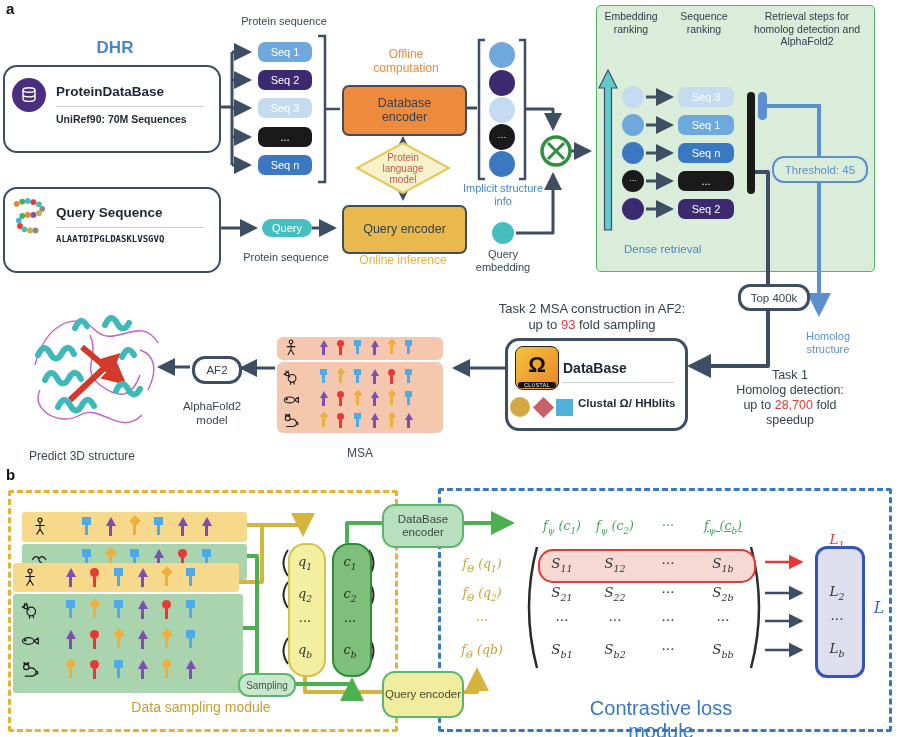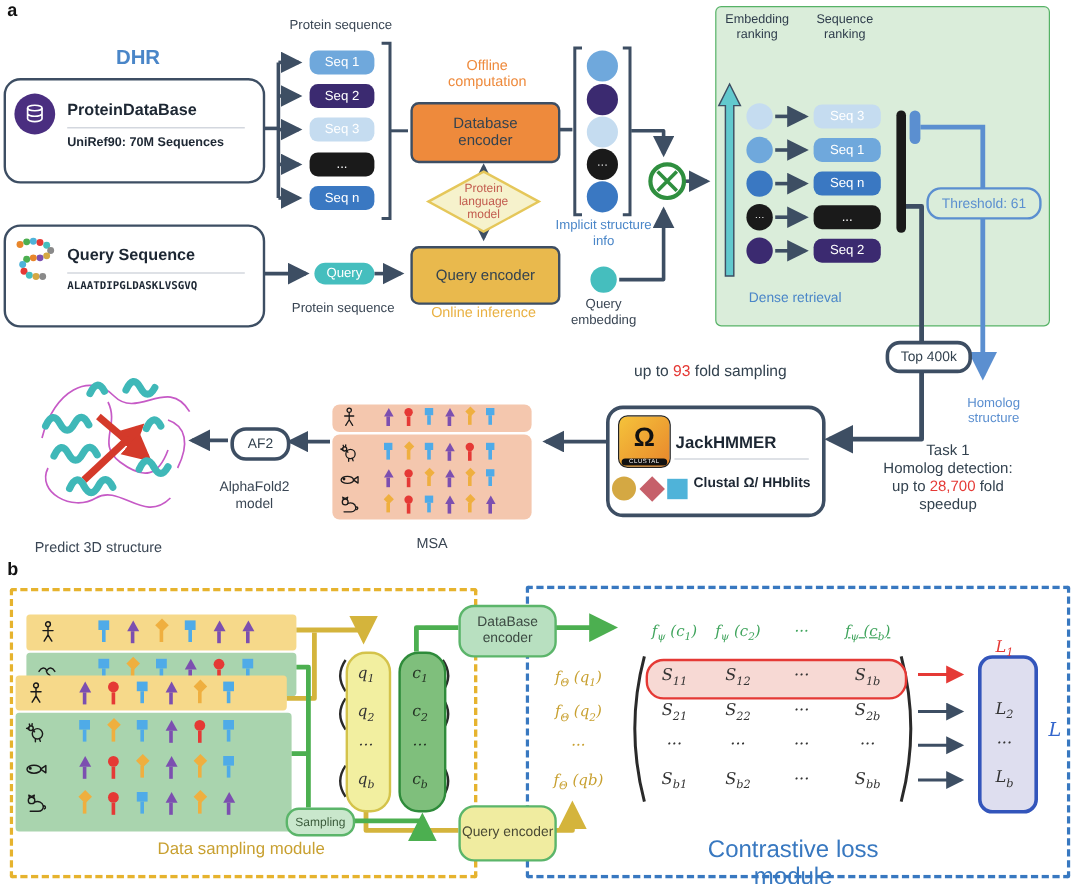--- a/index.html
+++ b/index.html
@@ -308,54 +308,56 @@
       <div class="abs" style="left: 489px; top: 97px; width: 26px; height: 26px; border-radius: 50%; background: rgb(197, 220, 240); color: rgb(255, 255, 255); font-size: 9px; line-height: 26px; text-align: center;"></div>
       <div class="abs" style="left: 489px; top: 124px; width: 26px; height: 26px; border-radius: 50%; background: rgb(26, 26, 26); color: rgb(255, 255, 255); font-size: 9px; line-height: 26px; text-align: center;">···</div>
       <div class="abs" style="left: 489px; top: 151px; width: 26px; height: 26px; border-radius: 50%; background: rgb(58, 120, 194); color: rgb(255, 255, 255); font-size: 9px; line-height: 26px; text-align: center;"></div>
     </div>
   <div class="abs z2 ctr" style="left:460px;top:182px;width:86px;font-size:11px;color:#4A86C8;line-height:1.2;">Implicit structure info</div>
   <div class="abs z2 dot" style="left:492px;top:222px;width:22px;height:22px;background:#45BEBE;"></div>
   <div class="abs z2 ctr small-label" style="left:464px;top:248px;width:78px;">Query embedding</div>
 
   <div class="abs z2 ctr gp-head" style="left:599px;top:10px;width:64px;">Embedding ranking</div>
   <div class="abs z2 ctr gp-head" style="left:671px;top:10px;width:66px;">Sequence ranking</div>
+  <div class="abs z2 ctr gp-head" style="left:746px;top:10px;width:122px;">Retrieval steps for homolog detection and AlphaFold2</div>
   <div id="ranking-rows" class="abs z2" style="left:0;top:0;">
       <div class="abs" style="left: 622px; top: 86px; width: 22px; height: 22px; border-radius: 50%; background: rgb(197, 220, 240); color: rgb(255, 255, 255); font-size: 8px; line-height: 22px; text-align: center;"></div>
       <div class="abs chip" style="left: 678px; top: 87px; width: 56px; height: 20px; background: rgb(197, 220, 240);">Seq 3</div>
       <div class="abs" style="left: 622px; top: 114px; width: 22px; height: 22px; border-radius: 50%; background: rgb(111, 168, 220); color: rgb(255, 255, 255); font-size: 8px; line-height: 22px; text-align: center;"></div>
       <div class="abs chip" style="left: 678px; top: 115px; width: 56px; height: 20px; background: rgb(111, 168, 220);">Seq 1</div>
       <div class="abs" style="left: 622px; top: 142px; width: 22px; height: 22px; border-radius: 50%; background: rgb(58, 120, 194); color: rgb(255, 255, 255); font-size: 8px; line-height: 22px; text-align: center;"></div>
       <div class="abs chip" style="left: 678px; top: 143px; width: 56px; height: 20px; background: rgb(58, 120, 194);">Seq n</div>
       <div class="abs" style="left: 622px; top: 170px; width: 22px; height: 22px; border-radius: 50%; background: rgb(26, 26, 26); color: rgb(255, 255, 255); font-size: 8px; line-height: 22px; text-align: center;">···</div>
       <div class="abs chip" style="left: 678px; top: 171px; width: 56px; height: 20px; background: rgb(26, 26, 26);">...</div>
       <div class="abs" style="left: 622px; top: 198px; width: 22px; height: 22px; border-radius: 50%; background: rgb(59, 42, 112); color: rgb(255, 255, 255); font-size: 8px; line-height: 22px; text-align: center;"></div>
       <div class="abs chip" style="left: 678px; top: 199px; width: 56px; height: 20px; background: rgb(59, 42, 112);">Seq 2</div>
     </div>
   <div class="abs z2" style="left:624px;top:243px;font-size:11.5px;color:#4A86C8;">Dense retrieval</div>
-  <div class="abs z2 pill" style="left:772px;top:156px;width:92px;height:23px;background:#DAEDDA;border:2.5px solid #5B8FD0;color:#5B8FD0;font-size:11.5px;">Threshold: 61</div>
+  <div class="abs z2 pill" style="left:772px;top:156px;width:92px;height:23px;background:#DAEDDA;border:2.5px solid #5B8FD0;color:#5B8FD0;font-size:11.5px;">Threshold: 45</div>
 
   <div class="abs z2 pill" style="left:738px;top:284px;width:66px;height:21px;background:#fff;border:3px solid #3D4E63;color:#33424f;font-size:11.5px;border-radius:12px;">Top 400k</div>
   <div class="abs z2 ctr" style="left:789px;top:330px;width:78px;font-size:11px;color:#5B8FD0;line-height:1.2;">Homolog structure</div>
 
   <div class="abs z2 ctr" style="left:712px;top:368px;width:156px;font-size:12.5px;color:#33424f;line-height:1.2;">
     <div>Task 1</div>
     <div>Homolog detection:</div>
     <div><span>up to </span><span style="color:#E53935;">28,700</span><span> fold</span></div>
     <div>speedup</div>
   </div>
   <div class="abs z2 ctr" style="left:466px;top:301px;width:252px;font-size:13px;color:#33424f;line-height:1.2;">
+    <div>Task 2 MSA construction in AF2:</div>
     <div><span>up to </span><span style="color:#E53935;">93</span><span> fold sampling</span></div>
   </div>
 
   <div class="abs z2" style="left:505px;top:338px;width:177px;height:87px;background:#fff;border:3px solid #3D4E63;border-radius:14px;"></div>
   <div class="abs z3" style="left:515px;top:346px;width:42px;height:42px;border-radius:8px;background:linear-gradient(135deg,#F5C33B,#E8862B);border:1.5px solid #222;display:flex;align-items:center;justify-content:center;">
     <span style="font-size:22px;font-weight:bold;color:#111;line-height:1;margin-top:-6px;">Ω</span>
     <span style="position:absolute;bottom:1px;left:2px;right:2px;background:#111;color:#fff;font-size:5px;text-align:center;border-radius:3px;letter-spacing:.5px;">CLUSTAL</span>
   </div>
-  <div class="abs z3" style="left:563px;top:360px;font-weight:bold;font-size:14px;color:#1d2733;">JackHMMER</div>
+  <div class="abs z3" style="left:563px;top:360px;font-weight:bold;font-size:14px;color:#1d2733;">DataBase</div>
   <div class="abs z3 divider" style="left:562px;top:382px;width:112px;"></div>
   <div class="abs z3" style="left:510px;top:397px;width:20px;height:20px;border-radius:50%;background:#D4A843;"></div>
   <div class="abs z3" style="left:536px;top:400px;width:15px;height:15px;background:#C6606A;transform:rotate(45deg);"></div>
   <div class="abs z3" style="left:556px;top:399px;width:17px;height:17px;background:#4FB3D9;"></div>
   <div class="abs z3" style="left:578px;top:397px;font-weight:bold;font-size:11.5px;color:#1d2733;">Clustal Ω/ HHblits</div>
 
   <div id="msa-rows-a" class="abs z2" style="left:0;top:0;">
       <div class="abs" style="left: 282px; top: 339px; width: 18px; height: 18px;">
         <svg width="18" height="18" viewBox="0 0 20 20" fill="none" stroke="#1a1a1a" stroke-width="1.2" stroke-linecap="round" stroke-linejoin="round">
           <circle cx="10" cy="3.2" r="2"></circle>

